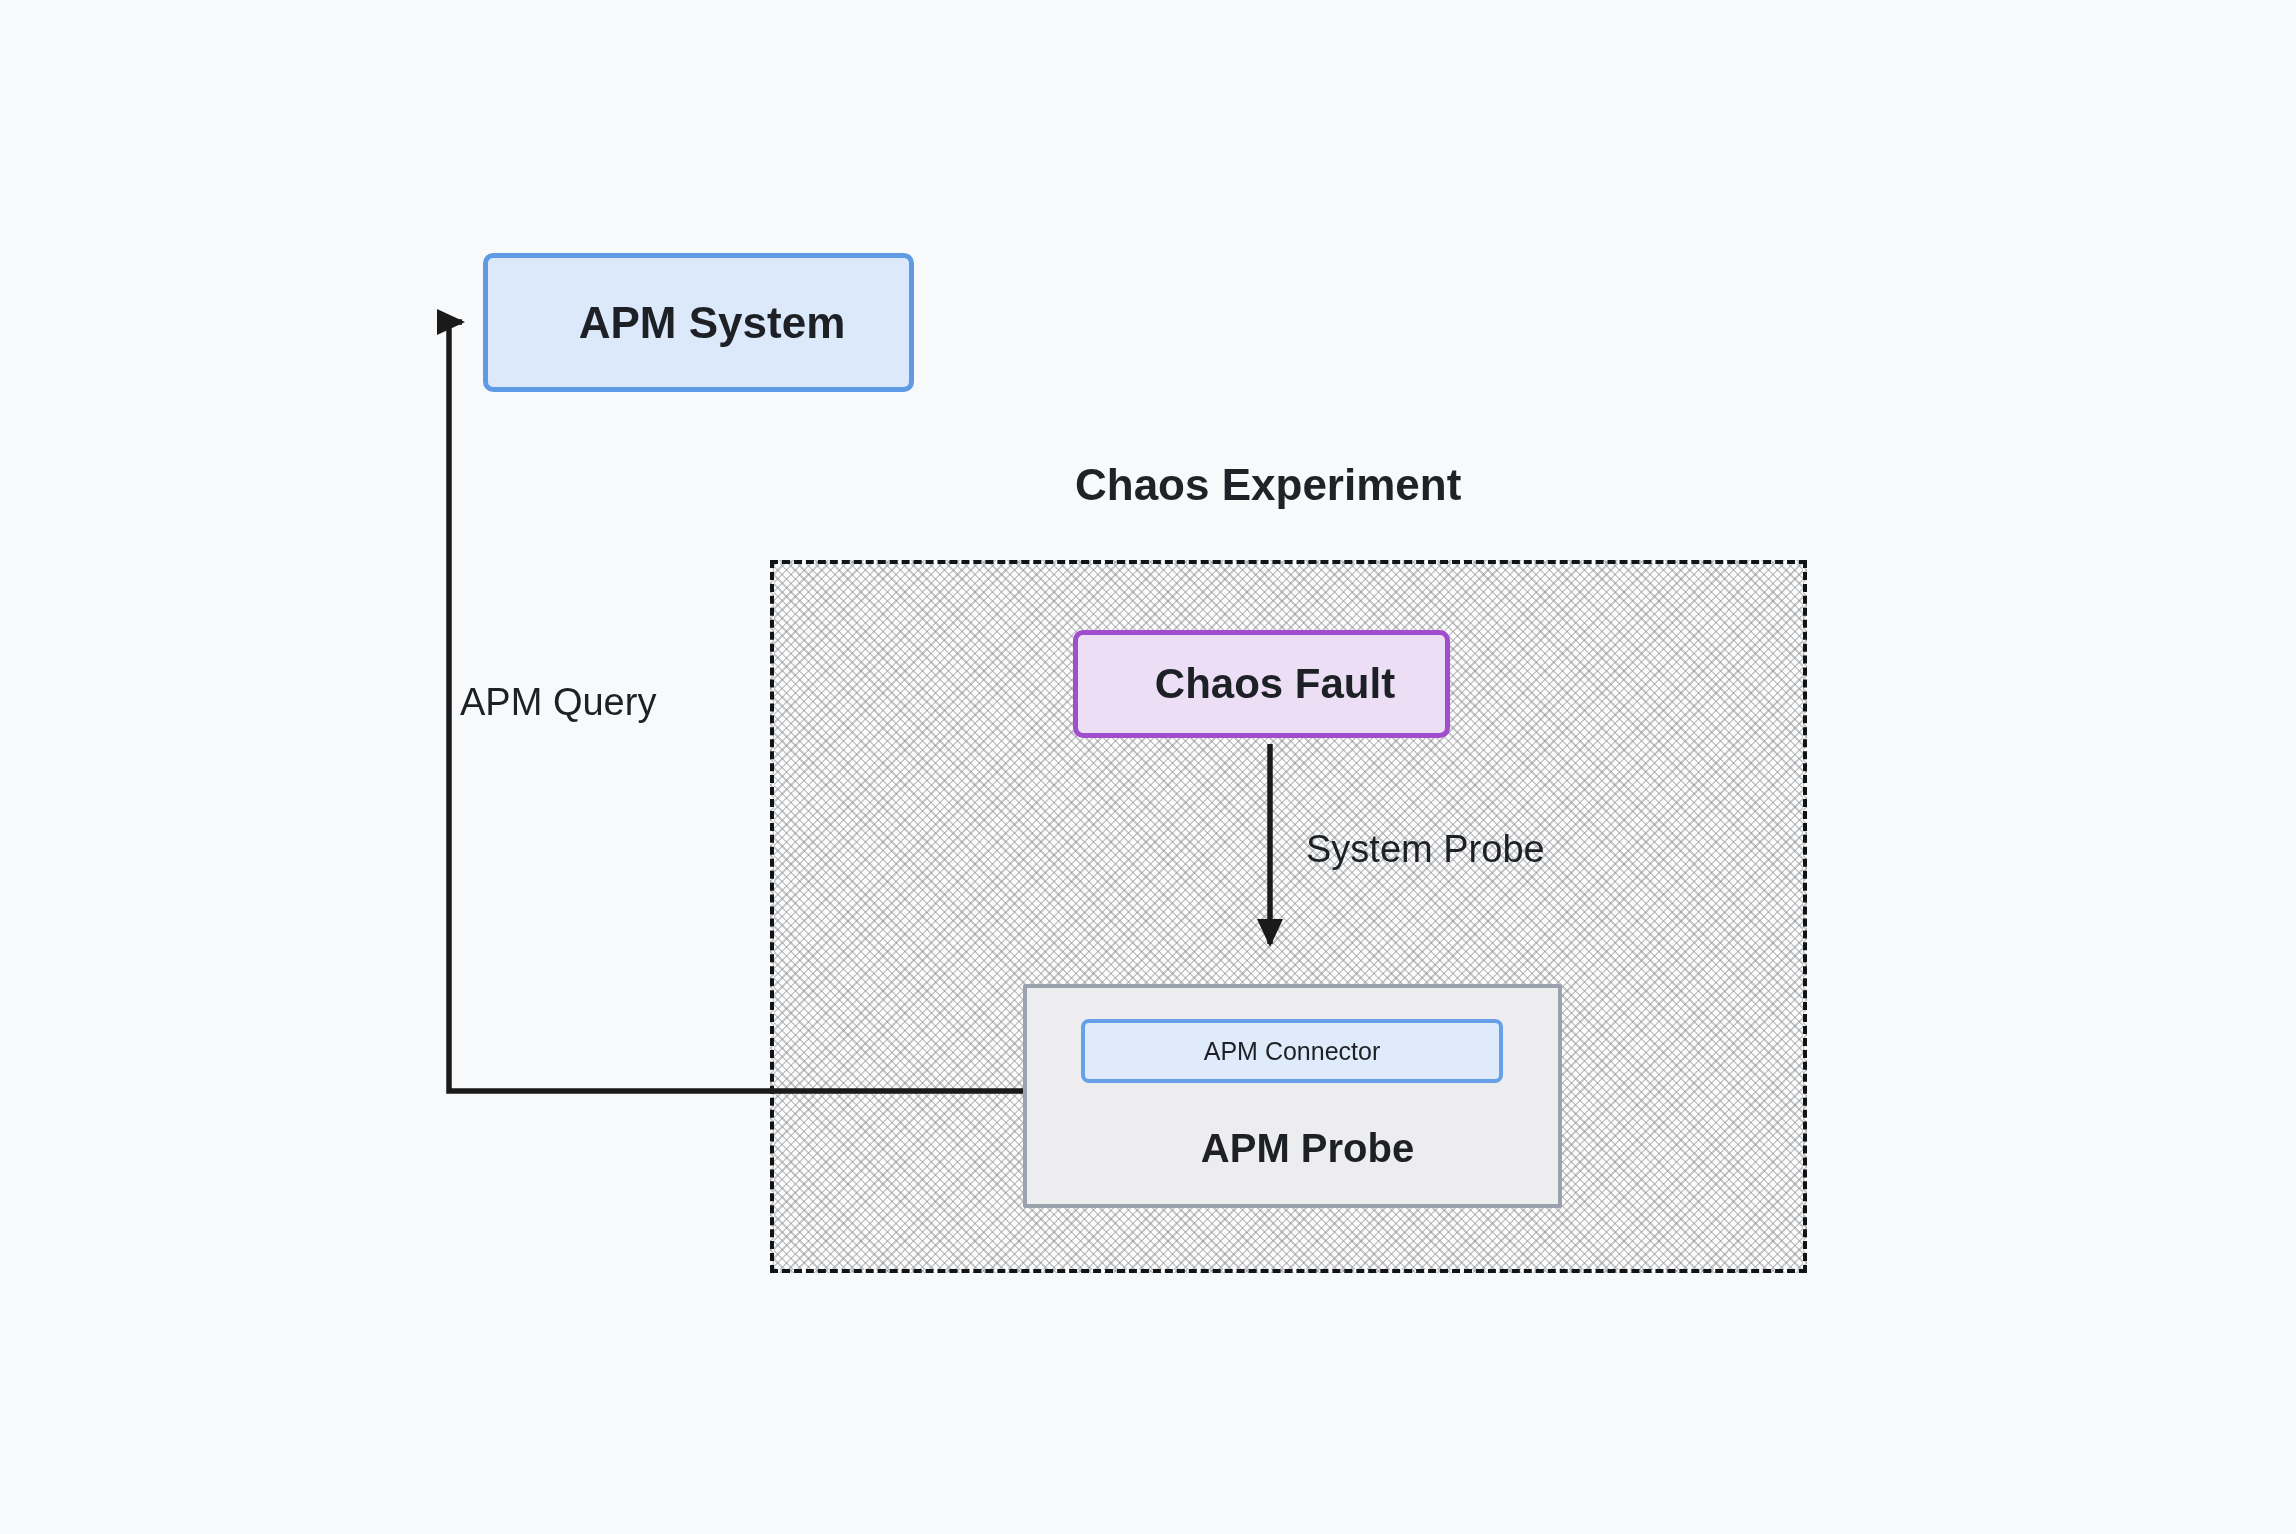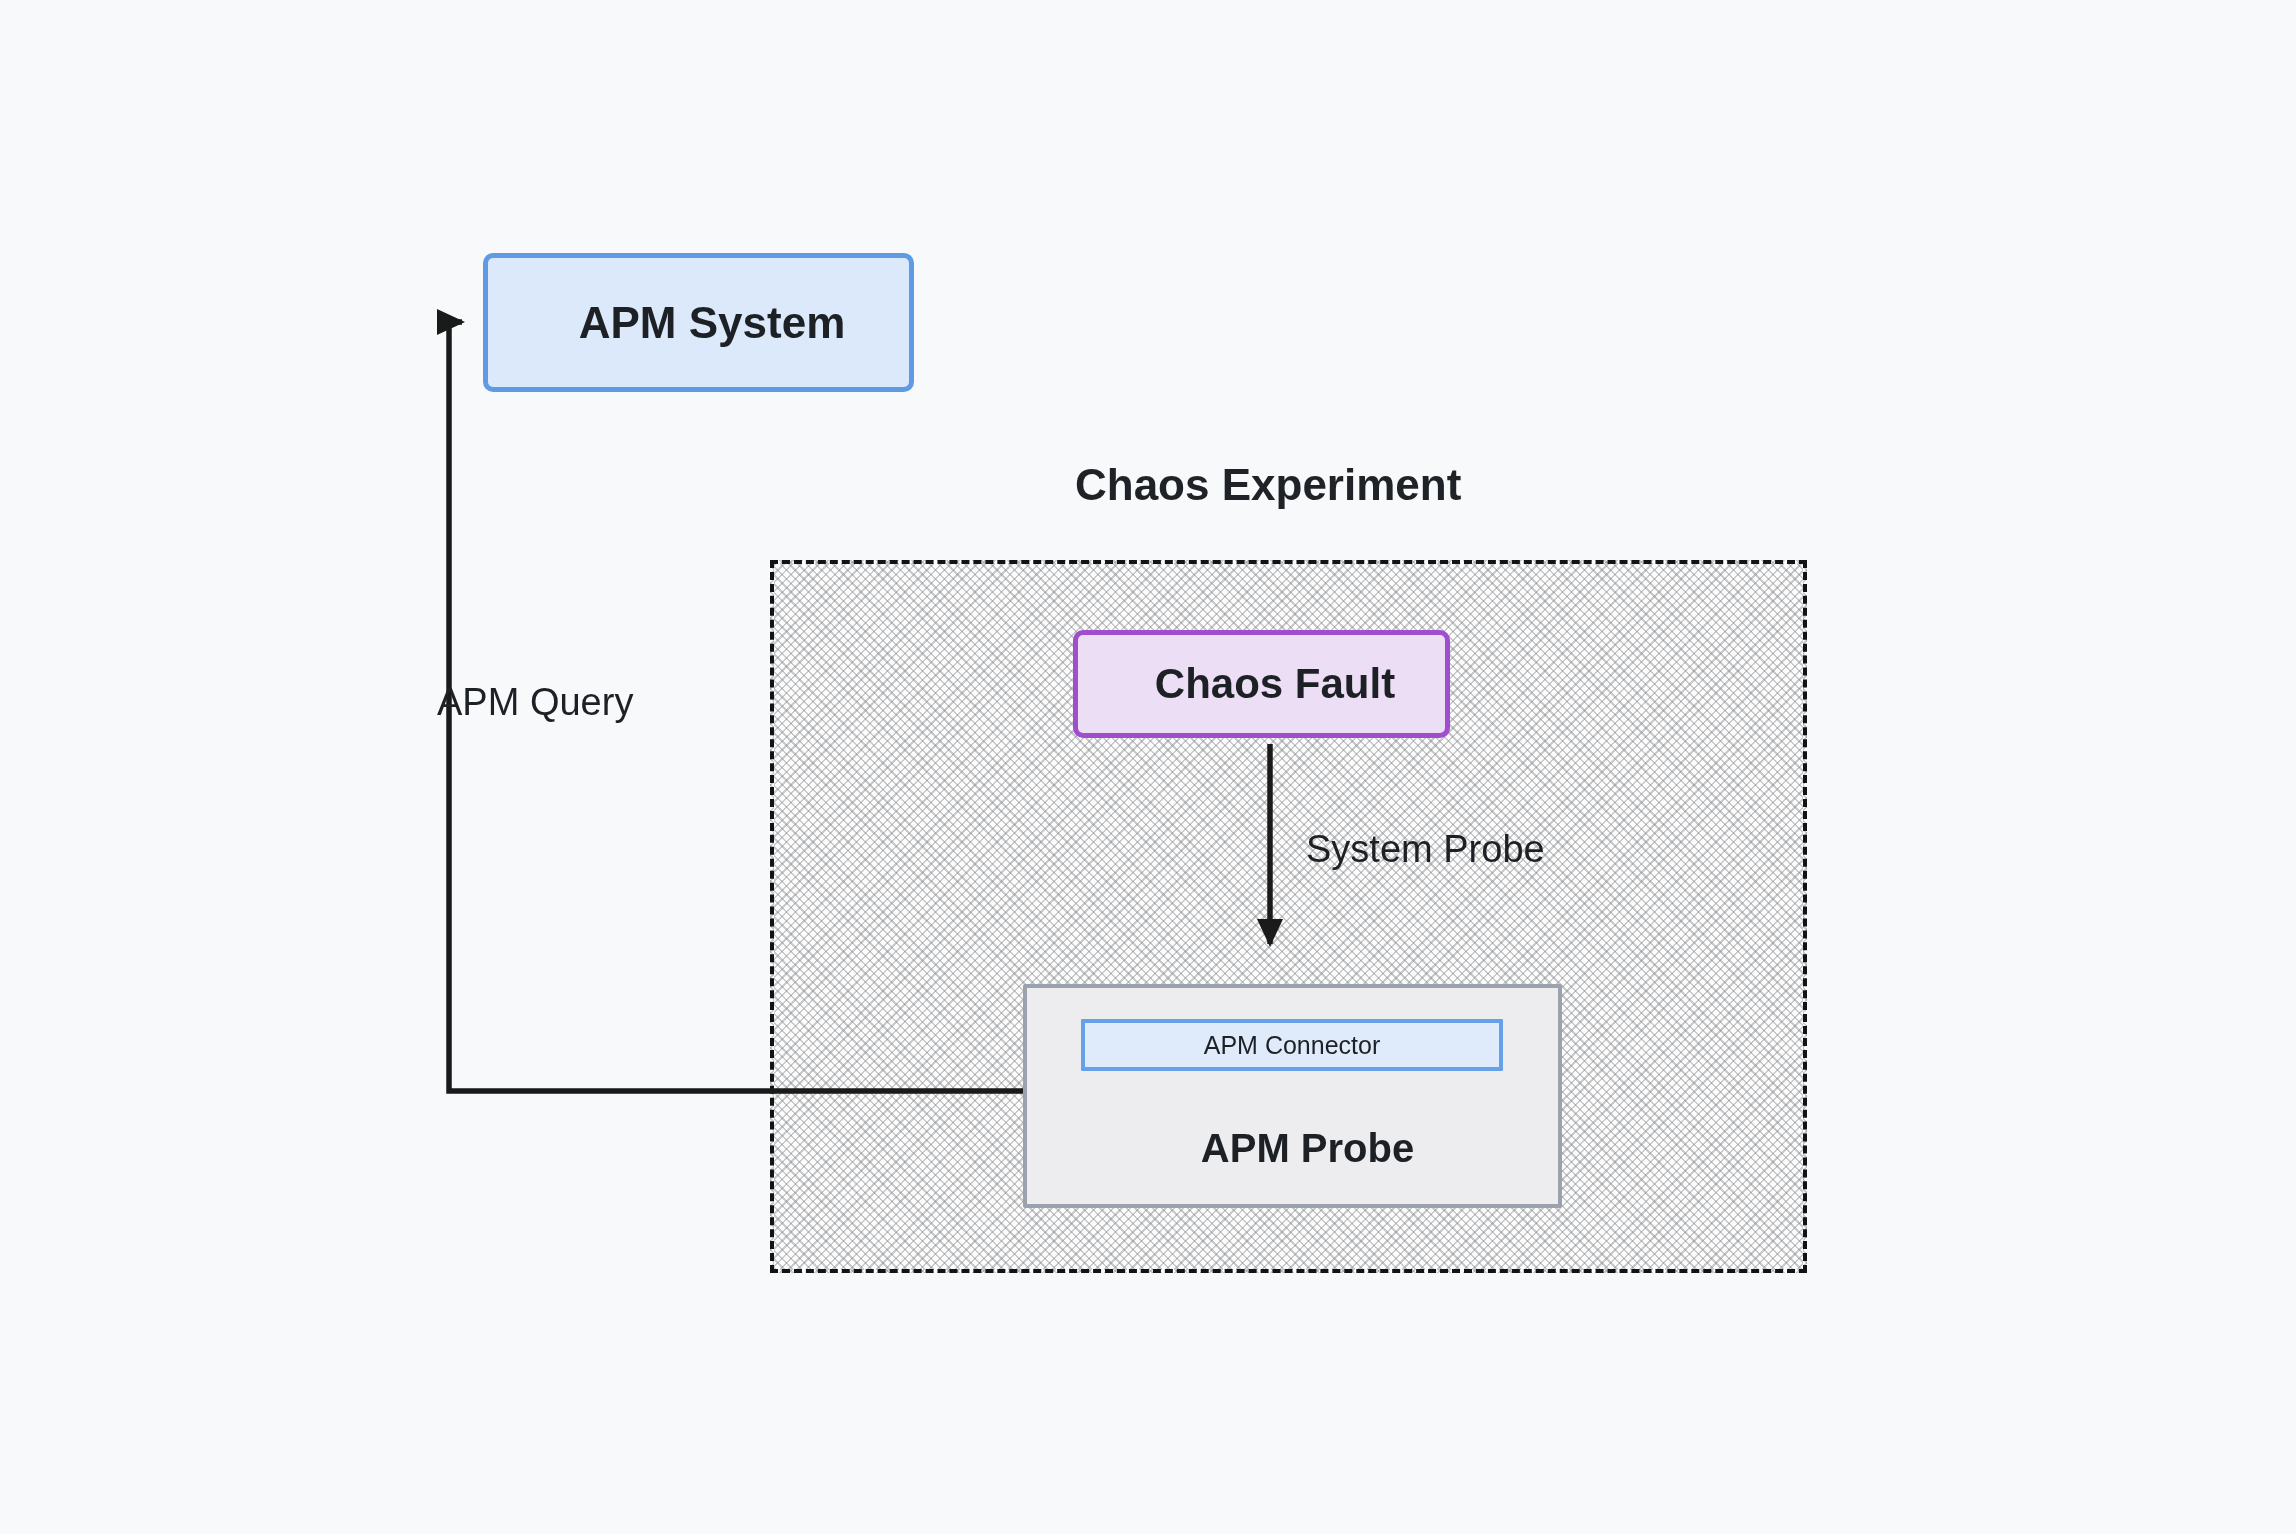--- a/index.html
+++ b/index.html
@@ -44,24 +44,24 @@
 
   .apm-probe {
     left: 1023px; top: 984px; width: 539px; height: 224px;
     background: #ededef;
     border: 4px solid #9aa2ad;
     border-radius: 2px;
     display: block;
   }
   .apm-connector {
     position: absolute;
-    left: 54px; top: 31px; width: 422px; height: 52px;
+    left: 54px; top: 31px; width: 422px; height: 64px;
     background: #dfeafa;
     border: 4px solid #66a0e8;
-    border-radius: 1px;
+    border-radius: 8px;
     display: flex; align-items: center; justify-content: center;
     font-size: 25px; font-weight: 500;
   }
   .apm-probe-label {
     position: absolute;
     left: 0; right: 0; top: 138px;
     text-align: center;
     font-size: 40px; font-weight: 600; margin-left: 30px;
   }
 
@@ -84,21 +84,21 @@
     color: #1f2328;
   }
 
   
   .edge-label {
     position: absolute;
     white-space: nowrap;
     font-size: 38px; font-weight: 500;
     color: #1d2126;
   }
-  .apm-query-label   { left: 437px;  top: 681px; }
+  .apm-query-label   { left: 460px;  top: 681px; }
   .execute-probe-label { left: 1306px; top: 828px; }
 
   
   svg.edges {
     position: absolute;
     left: 0; top: 0;
     width: 2296px; height: 1534px;
     pointer-events: none;
   }
 </style>

